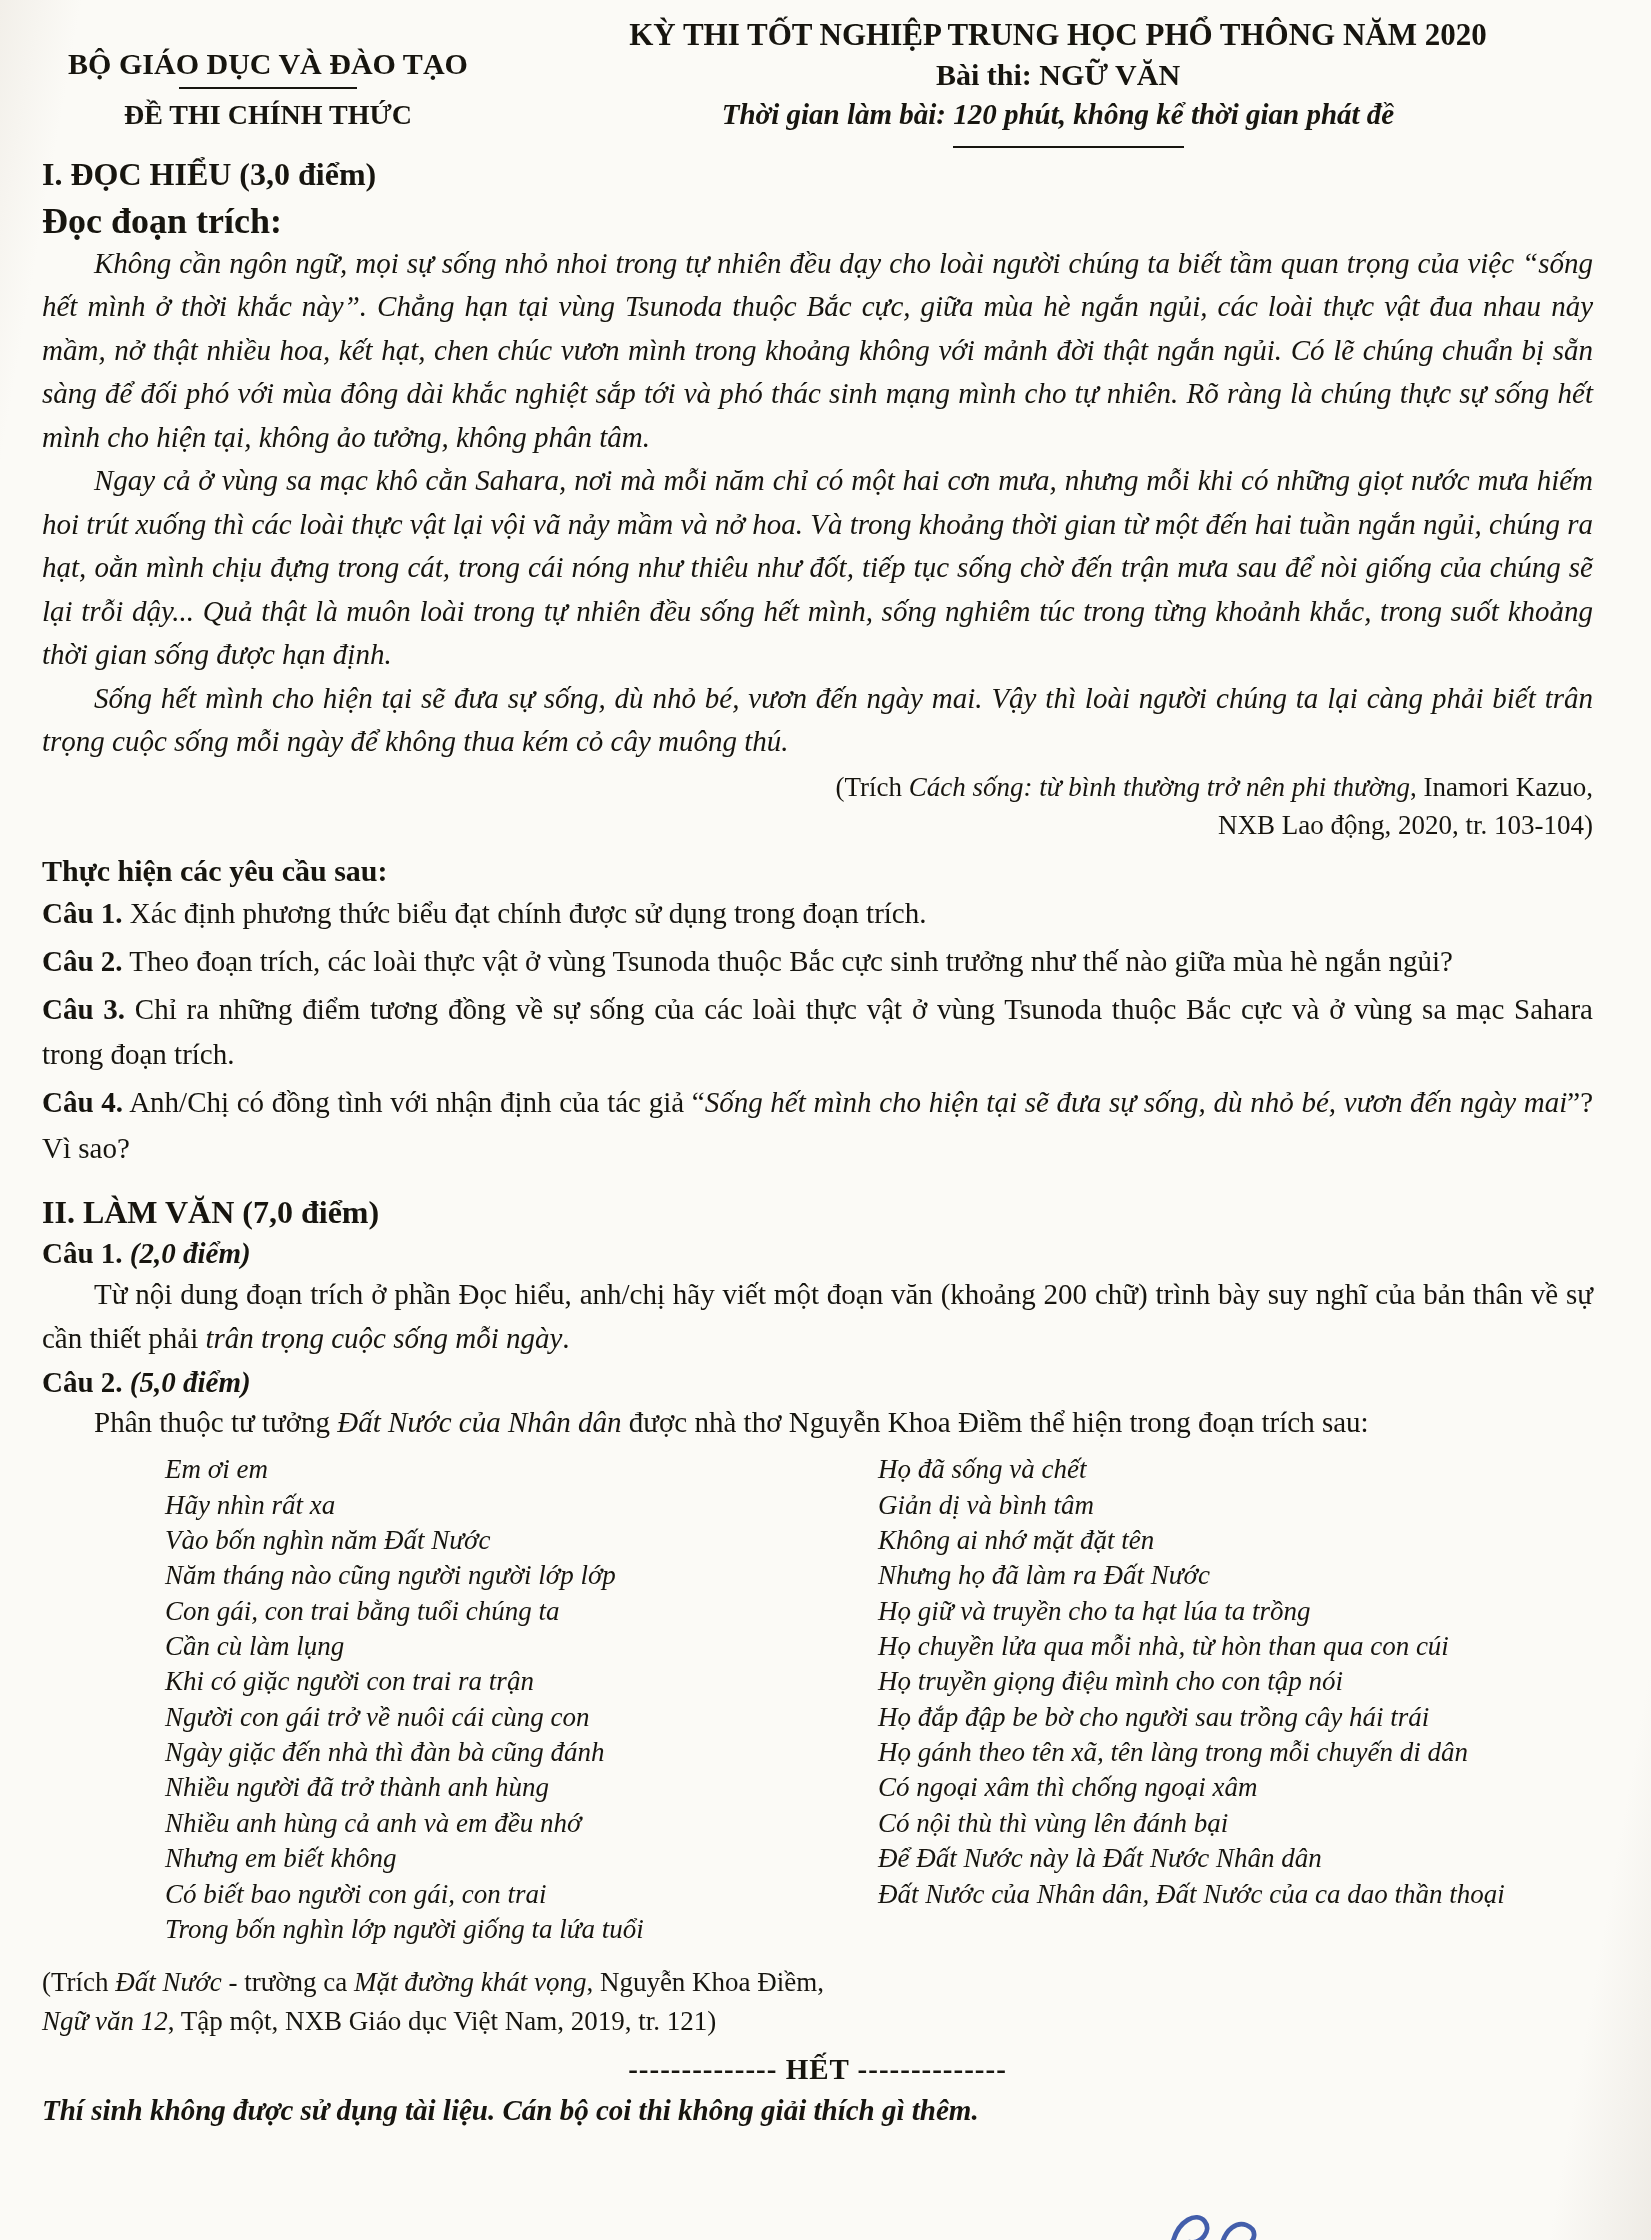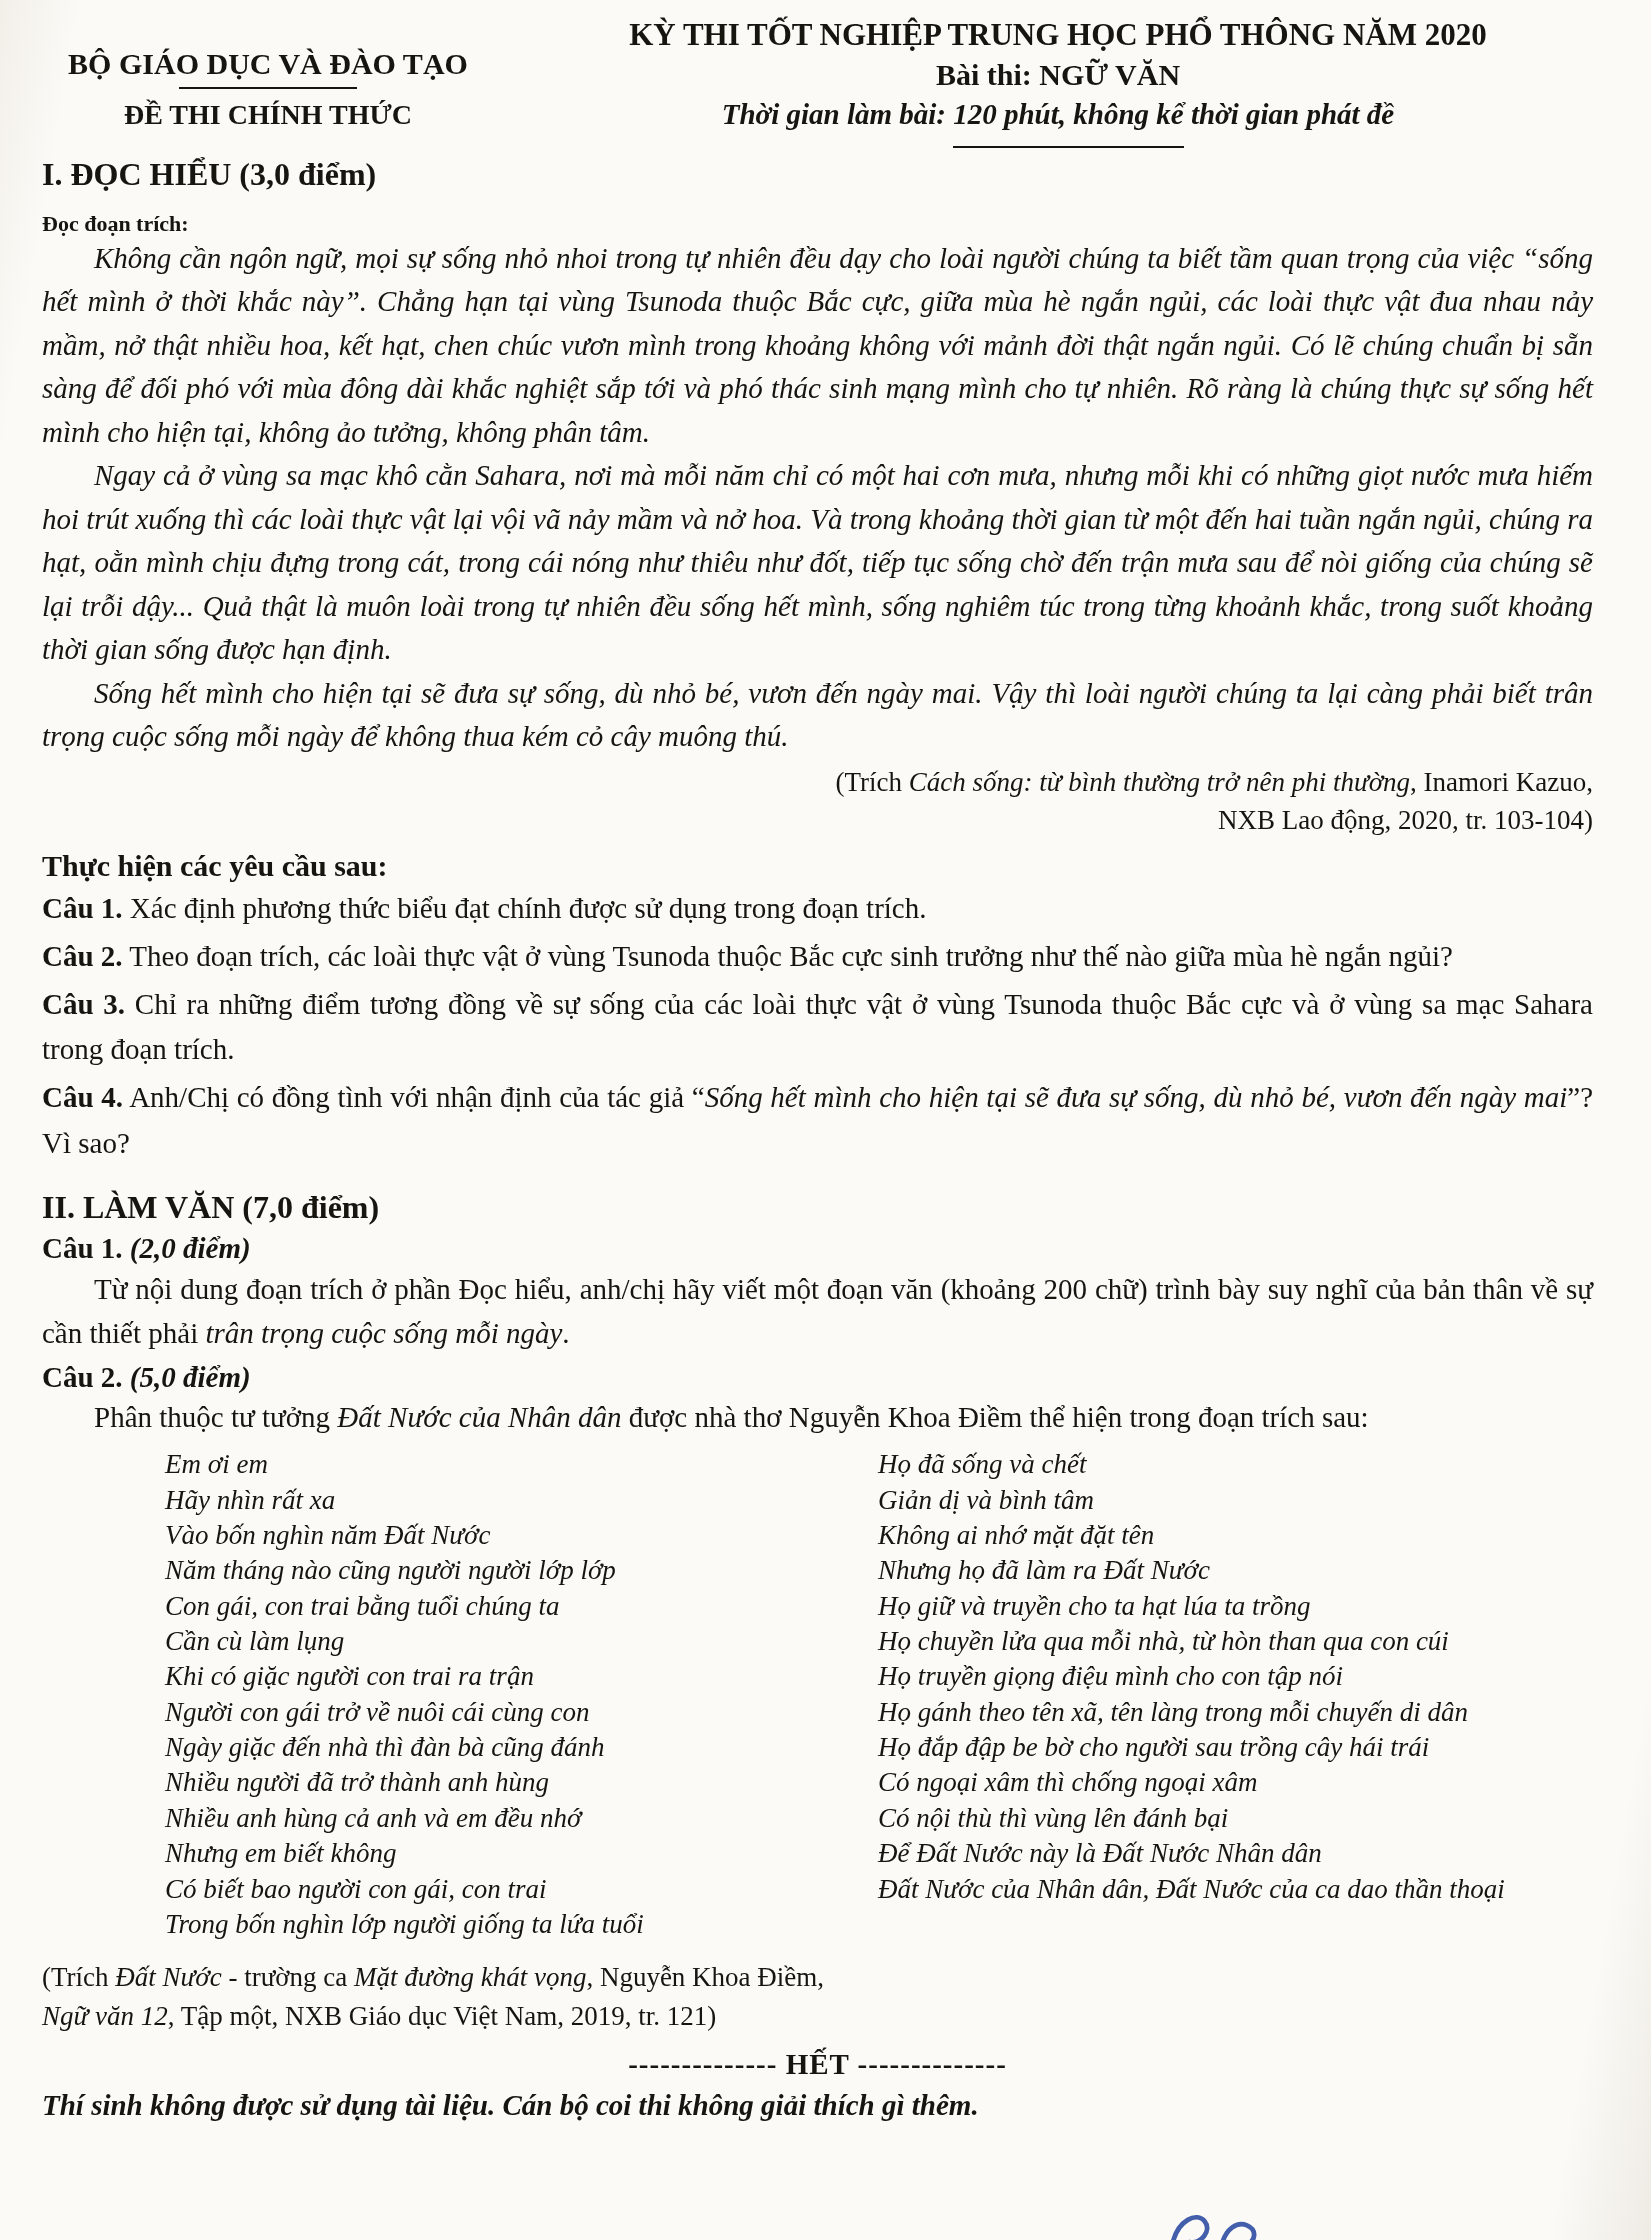--- a/index.html
+++ b/index.html
@@ -26,21 +26,21 @@
   .org{font-weight:bold;font-size:30px;white-space:nowrap;}
   .org-rule{width:178px;border-top:2.9px solid #17150f;margin:6.7px auto 9.6px auto;}
   .etype{font-weight:bold;font-size:28px;}
   .hdr-right{flex:1;text-align:center;margin-left:29px;}
   .title1{font-weight:bold;font-size:31px;white-space:nowrap;}
   .title2{font-weight:bold;font-size:30px;margin-top:4.8px;}
   .title3{font-weight:bold;font-style:italic;font-size:29px;margin-top:5.8px;}
 
   
   .sec-head{font-weight:bold;font-size:32px;margin-top:25px;}
-  .sub-head{font-weight:bold;font-size:22px;margin-top:18px;}
+  .sub-head{font-weight:bold;font-size:36px;margin-top:7px;}
   .passage p{
     font-style:italic;
     margin:0;
     text-indent:52px;
     text-align:justify;
     line-height:1.5;
     font-size:29px;
   }
   .cite{
     text-align:right;
@@ -151,22 +151,22 @@
       <div>Trong bốn nghìn lớp người giống ta lứa tuổi</div>
     </div>
     <div class="poem-col right">
       <div>Họ đã sống và chết</div>
       <div>Giản dị và bình tâm</div>
       <div>Không ai nhớ mặt đặt tên</div>
       <div>Nhưng họ đã làm ra Đất Nước</div>
       <div>Họ giữ và truyền cho ta hạt lúa ta trồng</div>
       <div>Họ chuyền lửa qua mỗi nhà, từ hòn than qua con cúi</div>
       <div>Họ truyền giọng điệu mình cho con tập nói</div>
+      <div>Họ đắp đập be bờ cho người sau trồng cây hái trái</div>
       <div>Họ gánh theo tên xã, tên làng trong mỗi chuyến di dân</div>
-      <div>Họ đắp đập be bờ cho người sau trồng cây hái trái</div>
       <div>Có ngoại xâm thì chống ngoại xâm</div>
       <div>Có nội thù thì vùng lên đánh bại</div>
       <div>Để Đất Nước này là Đất Nước Nhân dân</div>
       <div>Đất Nước của Nhân dân, Đất Nước của ca dao thần thoại</div>
     </div>
   </div>
 
   <div class="cite2">
     <div><span>(Trích </span><span class="i">Đất Nước</span><span> - trường ca </span><span class="i">Mặt đường khát vọng</span><span>, Nguyễn Khoa Điềm,</span></div>
     <div><span class="i">Ngữ văn 12</span><span>, Tập một, NXB Giáo dục Việt Nam, 2019, tr. 121)</span></div>

